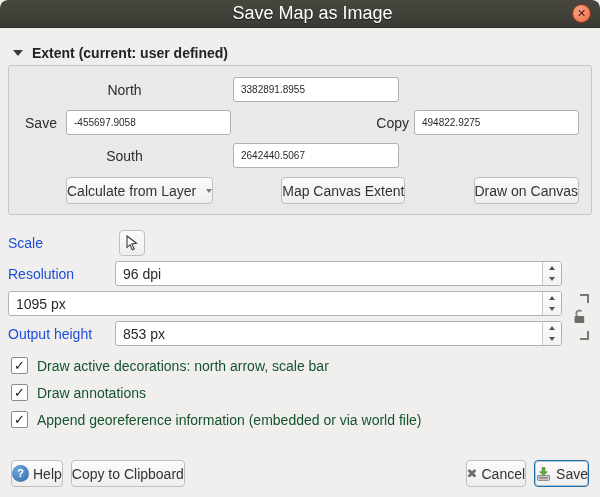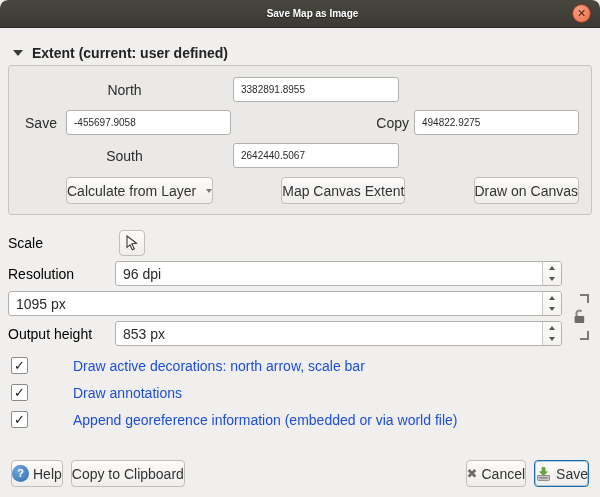--- a/index.html
+++ b/index.html
@@ -8,21 +8,21 @@
     font-family:"Liberation Sans","DejaVu Sans",sans-serif;
     font-size:14px; color:#2f2f2f; background:#f0efee;
   }
   .window { width:600px; height:497px; display:flex; flex-direction:column;
     background:#f0efee; border-radius:8px 8px 0 0; overflow:hidden; }
 
   
   .titlebar { flex:0 0 28px; background:linear-gradient(#48473f,#3a3933);
     border-bottom:1px solid #2b2a26; border-radius:7px 7px 0 0;
     display:flex; align-items:center; justify-content:center; position:relative; }
-  .titlebar .title { color:#ffffff; font-weight:bold; font-size:10px;
+  .titlebar .title { color:#ffffff; font-weight:normal; font-size:18px;
     text-shadow:0 1px 1px rgba(0,0,0,.55);margin-left:25px; }
   .close-btn { position:absolute; right:9px; top:4px; width:19px; height:19px;
     border-radius:50%; background:radial-gradient(circle at 35% 30%, #f8a184, #ea6a45);
     border:1px solid #96361d; color:#55200f; font-size:11px; font-weight:bold;
     display:flex; align-items:center; justify-content:center; cursor:pointer;
     line-height:1; }
 
   
   .dlgbody { flex:1; padding:16px 8px 10px; display:flex; flex-direction:column; }
 
@@ -47,21 +47,21 @@
   .ext-buttons { display:flex; justify-content:space-between; padding-left:45px; margin-top:9px; }
   .btn { height:27px; padding:0 0; background:linear-gradient(#fcfbfa,#efeeec);
     border:1px solid #c1bfbc; border-radius:4px; font-family:inherit; font-size:14px;
     color:#333333; display:inline-flex; align-items:center; gap:7px; cursor:pointer; white-space:nowrap; }
   .mini-dd { width:0; height:0; border-left:3.5px solid transparent;
     border-right:3.5px solid transparent; border-top:4px solid #7a7876; margin-left:3px; }
 
   
   .form { margin-top:15px; }
   .frow { display:flex; align-items:center; margin-bottom:5px; }
-  .frow .flbl { flex:0 0 107px; color:#000000; }
+  .frow .flbl { flex:0 0 107px; color:#1d4ed8; }
   .combo, .spin { flex:1; display:flex; align-items:stretch; height:25px;
     background:#ffffff; border:1px solid #b3b1ae; border-radius:3px; overflow:hidden; }
   .combo .cval, .spin .sval { flex:1; display:flex; align-items:center; padding:0 7px;
     color:#2a2a2a; border:none; outline:none; font-family:inherit; font-size:14px; background:transparent; }
   .dd-section { flex:0 0 23px; border-left:1px solid #cccac7;
     display:flex; align-items:center; justify-content:center; cursor:pointer;
     background:linear-gradient(#fdfdfc,#f3f2f0); }
   .dd-arrow { width:0; height:0; border-left:4px solid transparent;
     border-right:4px solid transparent; border-top:4.5px solid #5c5a58; }
   .spin-section { flex:0 0 19px; border-left:1px solid #cccac7; display:flex;
@@ -84,21 +84,21 @@
     border-bottom:2px solid #7b7976; border-right:2px solid #7b7976; }
   .lock-ic { position:absolute; top:14px; left:1px; }
 
   
   .checks { margin-top:11px; }
   .cbrow { display:flex; align-items:center; gap:9px; margin-bottom:10px;
     padding-left:3px; cursor:pointer; }
   .cb { width:17px; height:17px; background:#ffffff; border:1px solid #8d8b88;
     border-radius:2px; display:flex; align-items:center; justify-content:center;
     font-size:13px; font-weight:bold; color:#141414; line-height:1; }
-  .cblbl { color:#1d4ed8;margin-left:36px; }
+  .cblbl { color:#14532d; }
 
   
   .footer { margin-top:auto; display:flex; justify-content:space-between; align-items:center; padding:0 3px; }
   .fgroup { display:flex; gap:8px; }
   .help-ic { width:17px; height:17px; border-radius:50%;
     background:radial-gradient(circle at 35% 30%, #6fa8de, #2e6aa9);
     color:#ffffff; font-size:11px; font-weight:bold; display:flex; align-items:center;
     justify-content:center; line-height:1; }
   .cancel-x { color:#6e6c6a; font-size:13px; font-weight:bold; line-height:1; }
   .btn-save { border:1px solid #1e6ca6; box-shadow:inset 0 0 0 1px rgba(45,124,179,.35); }

